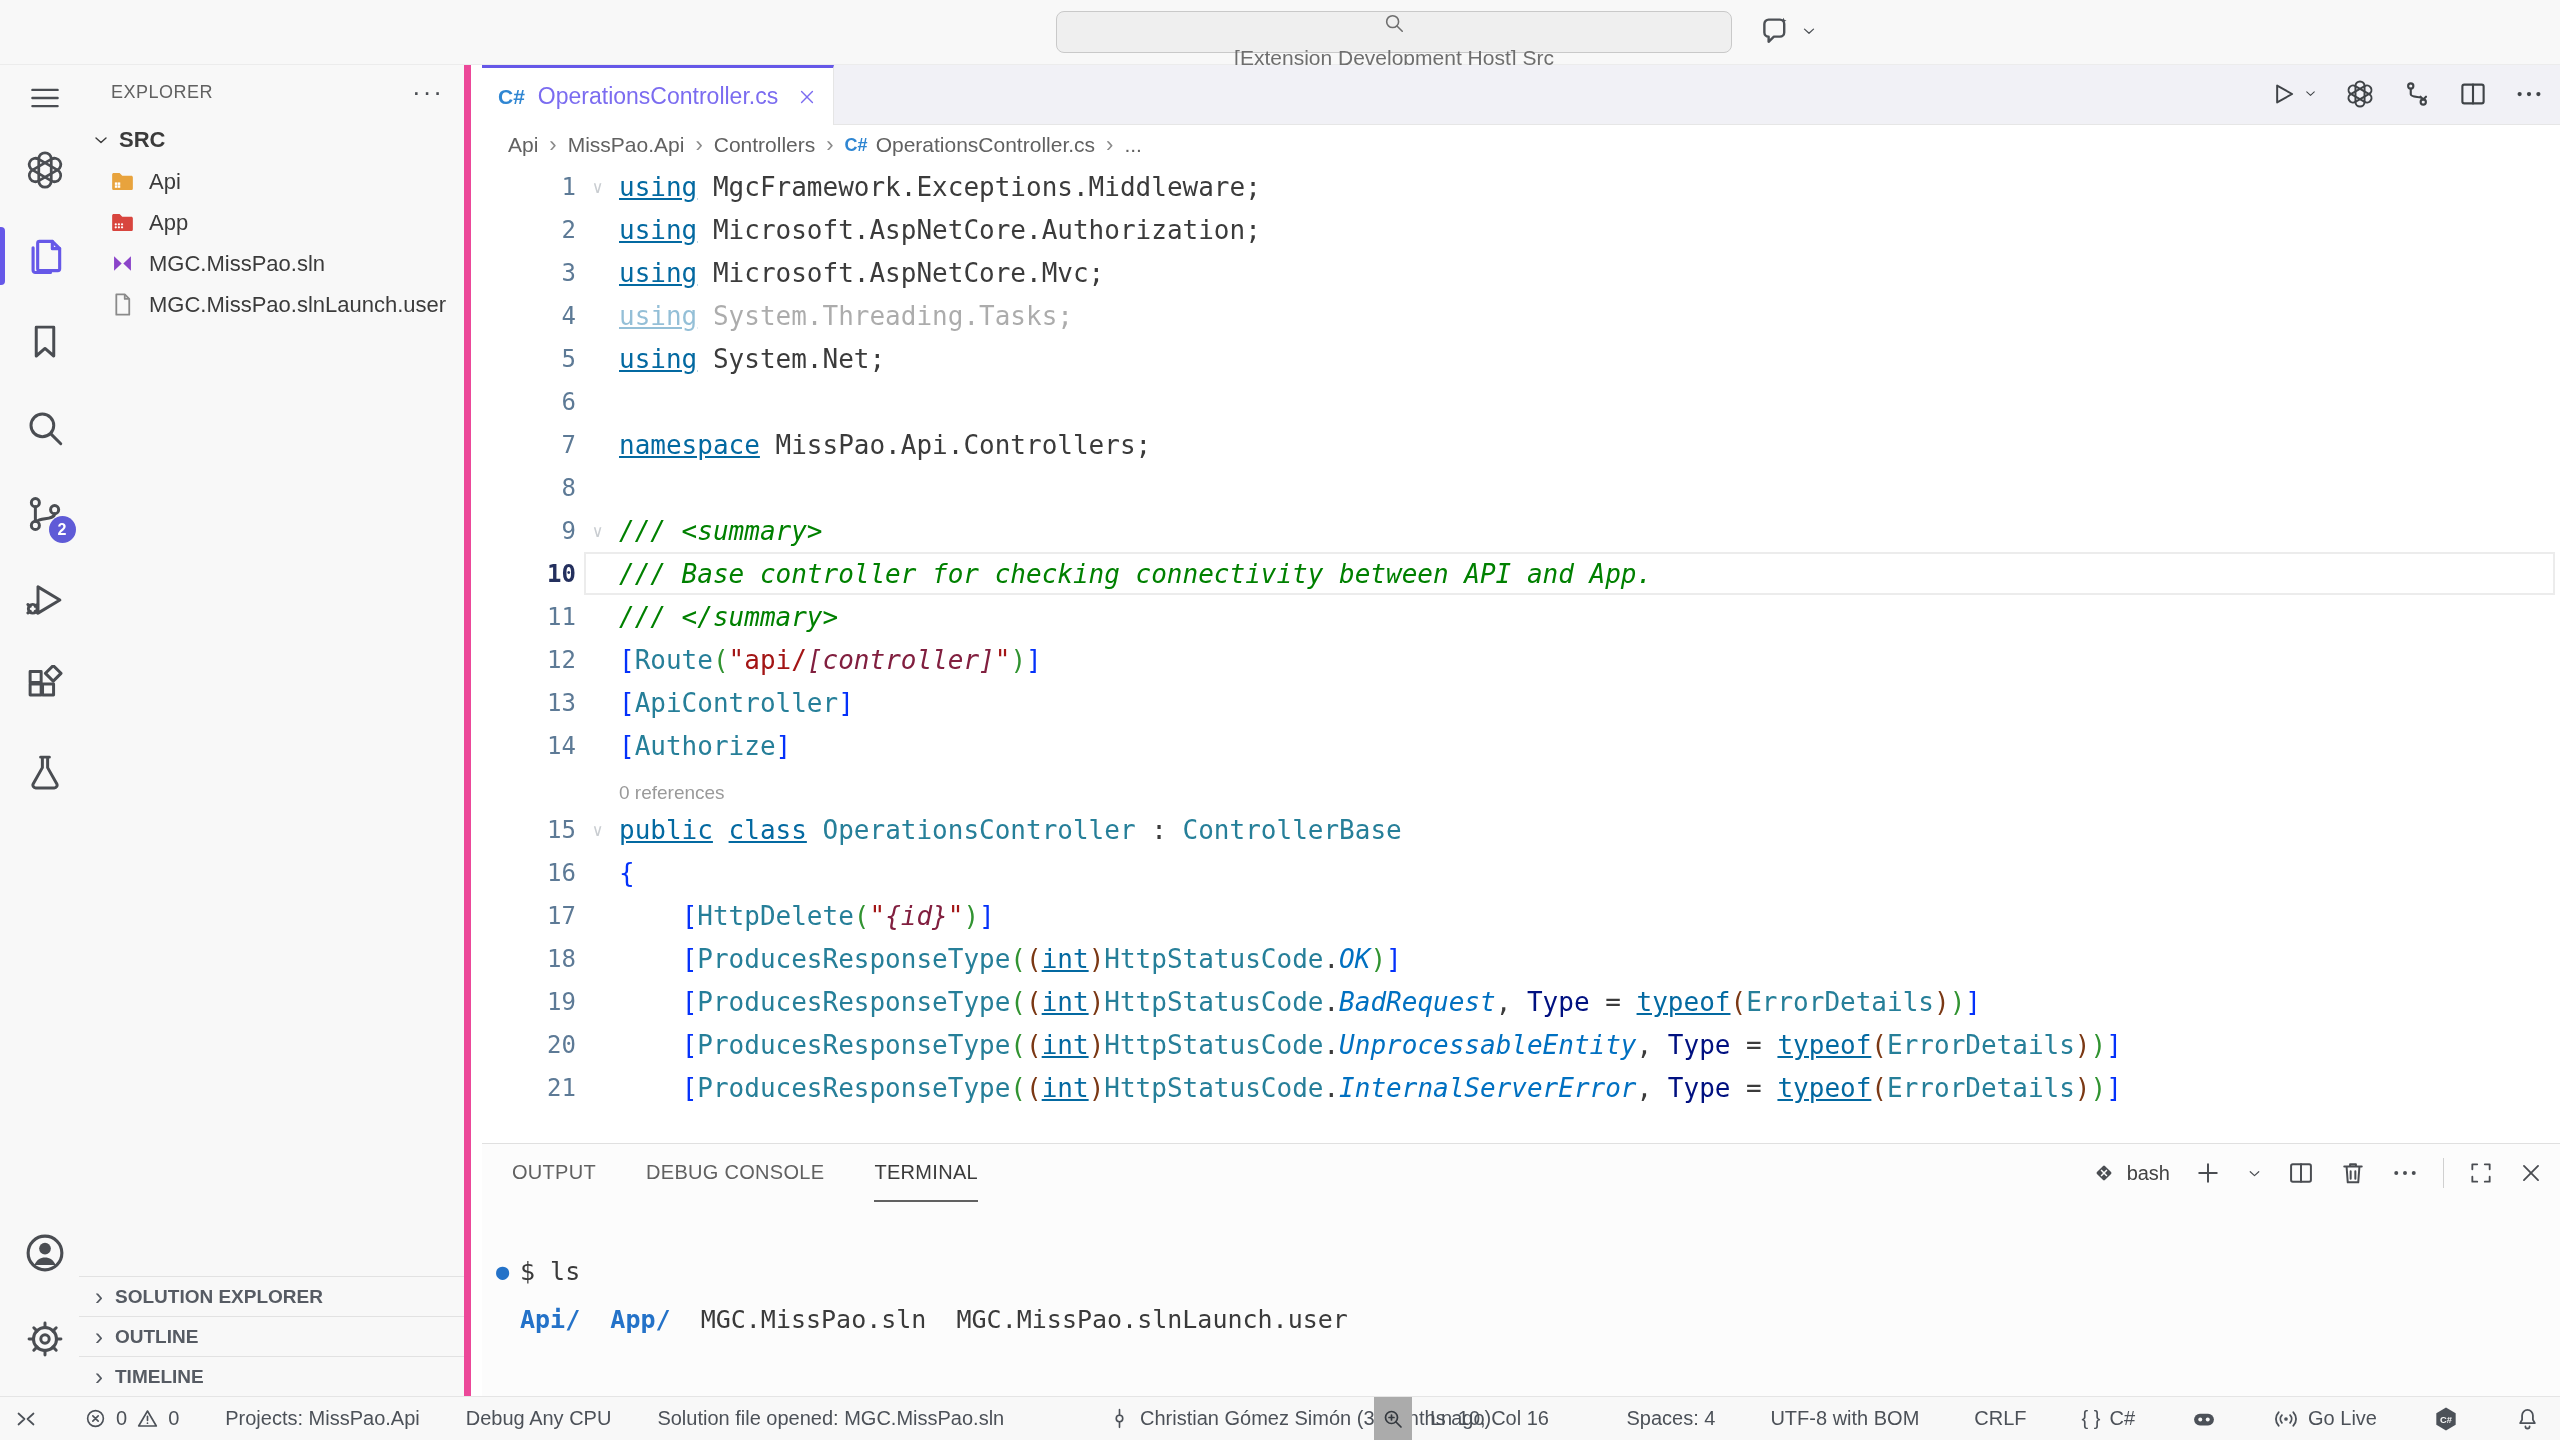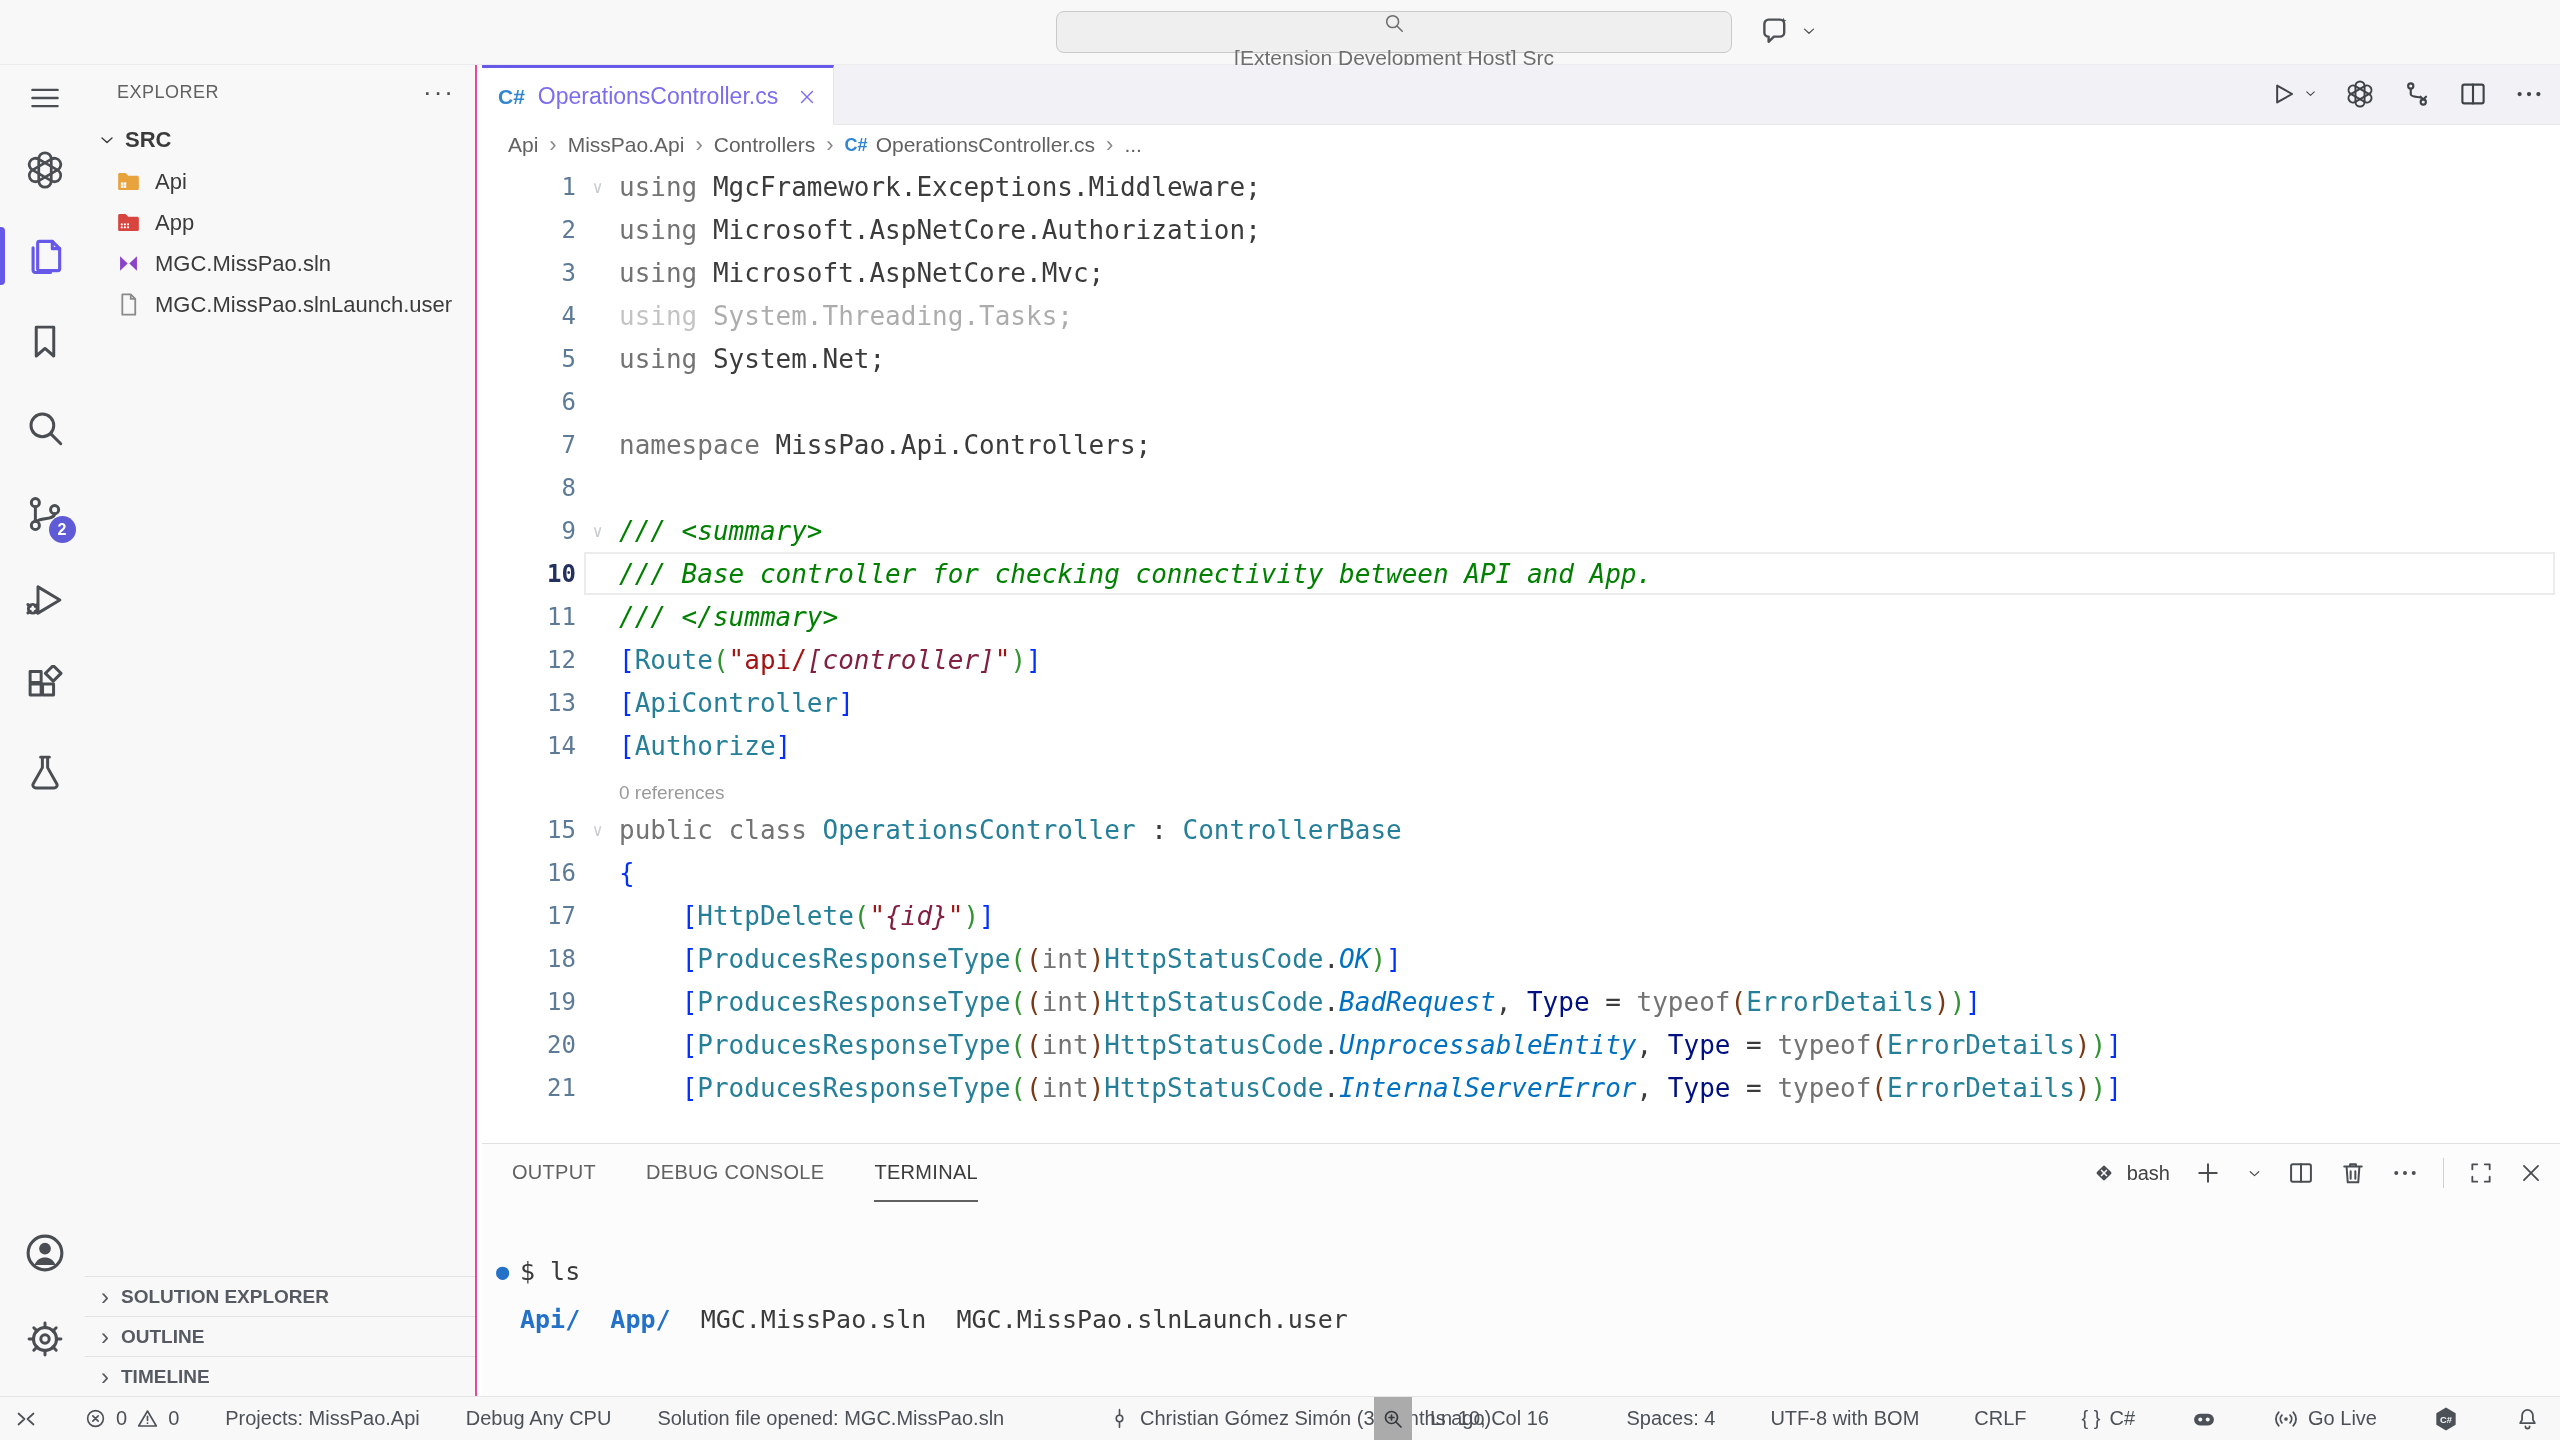--- a/index.html
+++ b/index.html
@@ -23,21 +23,21 @@
     color:#4a4d52; position:relative; }
   .ab-item.first { height:58px; }
   .ab-item.active { color:#6658e8; }
   .ab-item.active::before { content:""; position:absolute; left:0; top:14px; bottom:14px; width:5px;
     background:#6658e8; border-radius:0 4px 4px 0; }
   .ab-badge { position:absolute; right:14px; bottom:14px; min-width:27px; height:27px; border-radius:14px;
     background:#5f5bd7; color:#fff; font-size:16px; font-weight:bold; display:flex; align-items:center; justify-content:center; }
   .ab-bottom { margin-top:auto; }
 
   
-  .sidebar { position:absolute; left:85px; top:65px; bottom:44px; width:392px; background:#f8f8f8; border-right:2px solid #ec4899; }
+  .sidebar { position:absolute; left:79px; top:65px; bottom:44px; width:392px; background:#f8f8f8; border-right:7px solid #ec4899; }
   .sb-head { height:54px; display:flex; align-items:center; padding:0 20px 0 32px; color:#616161; font-size:18px; letter-spacing:.5px; }
   .sb-more { margin-left:auto; color:#4a4d52; font-size:26px; letter-spacing:2px; line-height:10px; }
   .tree-root { display:flex; align-items:center; height:42px; padding-left:12px; font-weight:bold; color:#3b3b3b; font-size:22px; gap:8px; }
   .tree-item { display:flex; align-items:center; height:41px; padding-left:30px; gap:13px; font-size:22px; color:#3b3b3b; }
   .tree-icon { width:27px; height:27px; }
   .sb-sections { position:absolute; left:0; right:0; bottom:0; }
   .sb-section { height:40px; border-top:1px solid #e2e2e2; display:flex; align-items:center; gap:12px;
     padding-left:16px; font-weight:bold; font-size:19px; color:#565b63; }
   .sb-section .chev { font-size:24px; font-weight:normal; color:#565b63; }
 
@@ -58,21 +58,21 @@
   .code-row { display:flex; height:43px; align-items:center; position:relative;
     font-family:"DejaVu Sans Mono", monospace; font-size:26px; white-space:pre; color:#3b3b3b; }
   .ln { width:94px; text-align:right; color:#5d7a96; font-size:24px; flex:none; }
   .fold { width:43px; text-align:center; color:#c9cdd1; font-size:17px; flex:none; }
   .code { flex:1; }
   .code-row.active .ln { color:#24305e; font-weight:bold; }
   .code-row.active::after { content:""; position:absolute; left:102px; right:5px; top:0; bottom:0;
     border:2px solid #ececec; pointer-events:none; }
   .lens-row { height:41px; display:flex; align-items:flex-end; padding:0 0 4px 137px; font-size:19px; color:#9a9a9a; }
 
-  .tk-kw { color:#737373; }
+  .tk-kw { color:#0369a1;text-decoration:underline; }
   .tk-txt { color:#3b3b3b; }
   .tk-dim { opacity:.42; }
   .tk-type { color:#267f99; }
   .tk-enum { color:#0070c1; font-style:italic; }
   .tk-str { color:#a31515; }
   .tk-stresc { color:#811f3f; font-style:italic; }
   .tk-cmt { color:#008000; font-style:italic; }
   .tk-b1 { color:#0431fa; }
   .tk-b2 { color:#319331; }
   .tk-b3 { color:#7b3814; }

